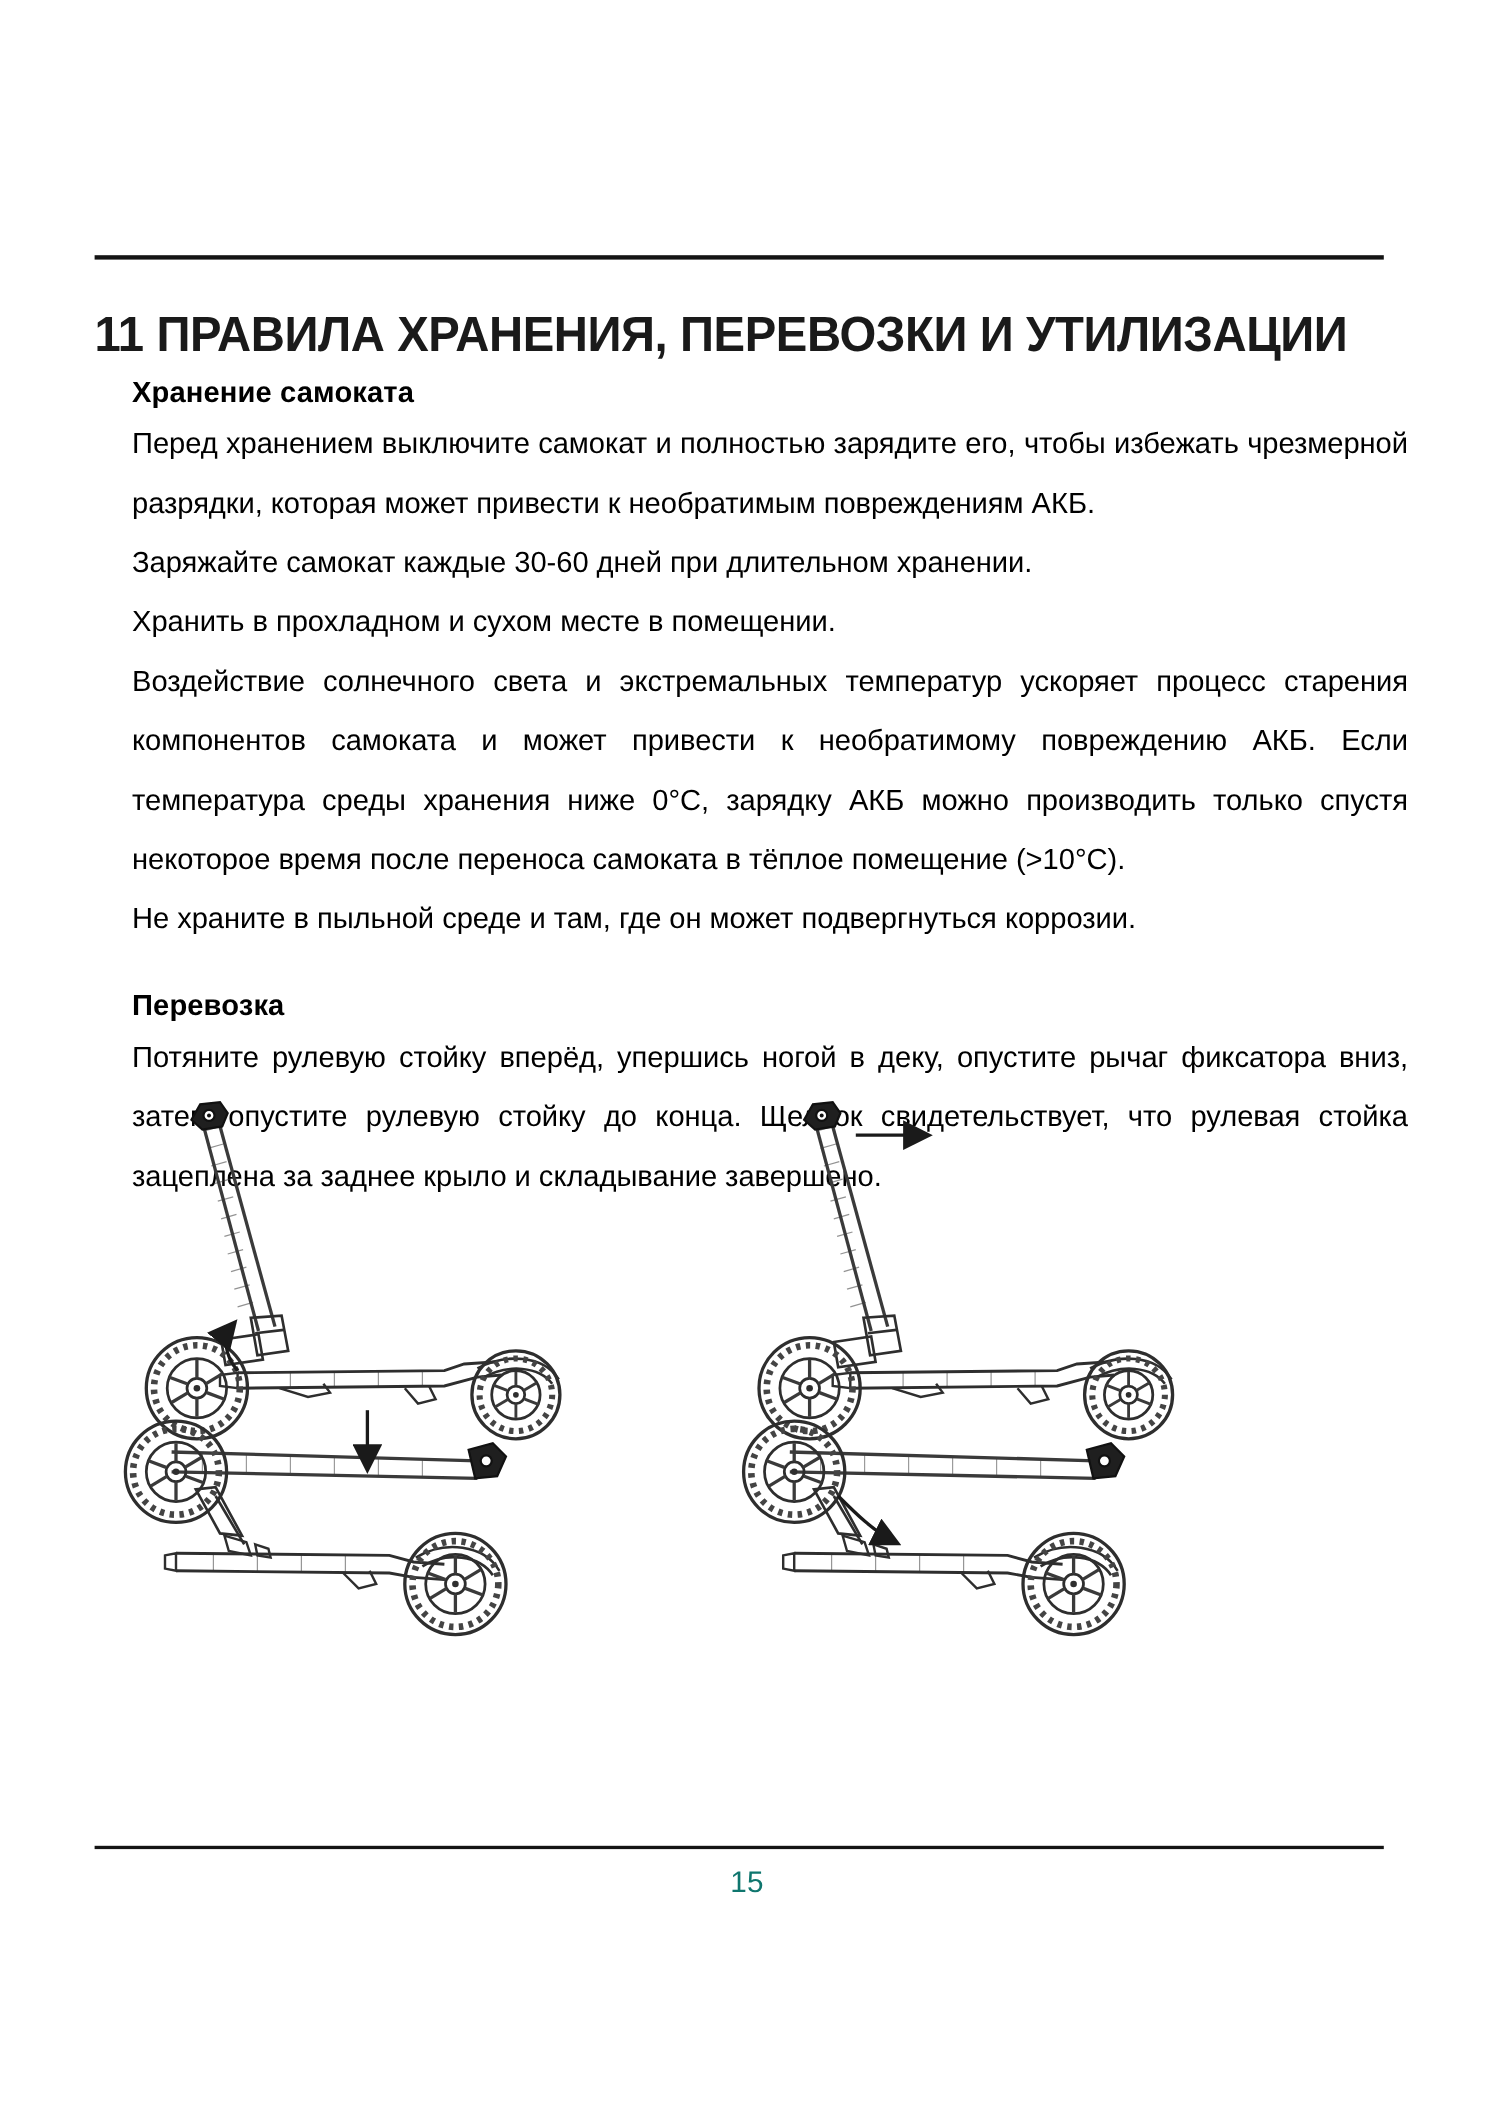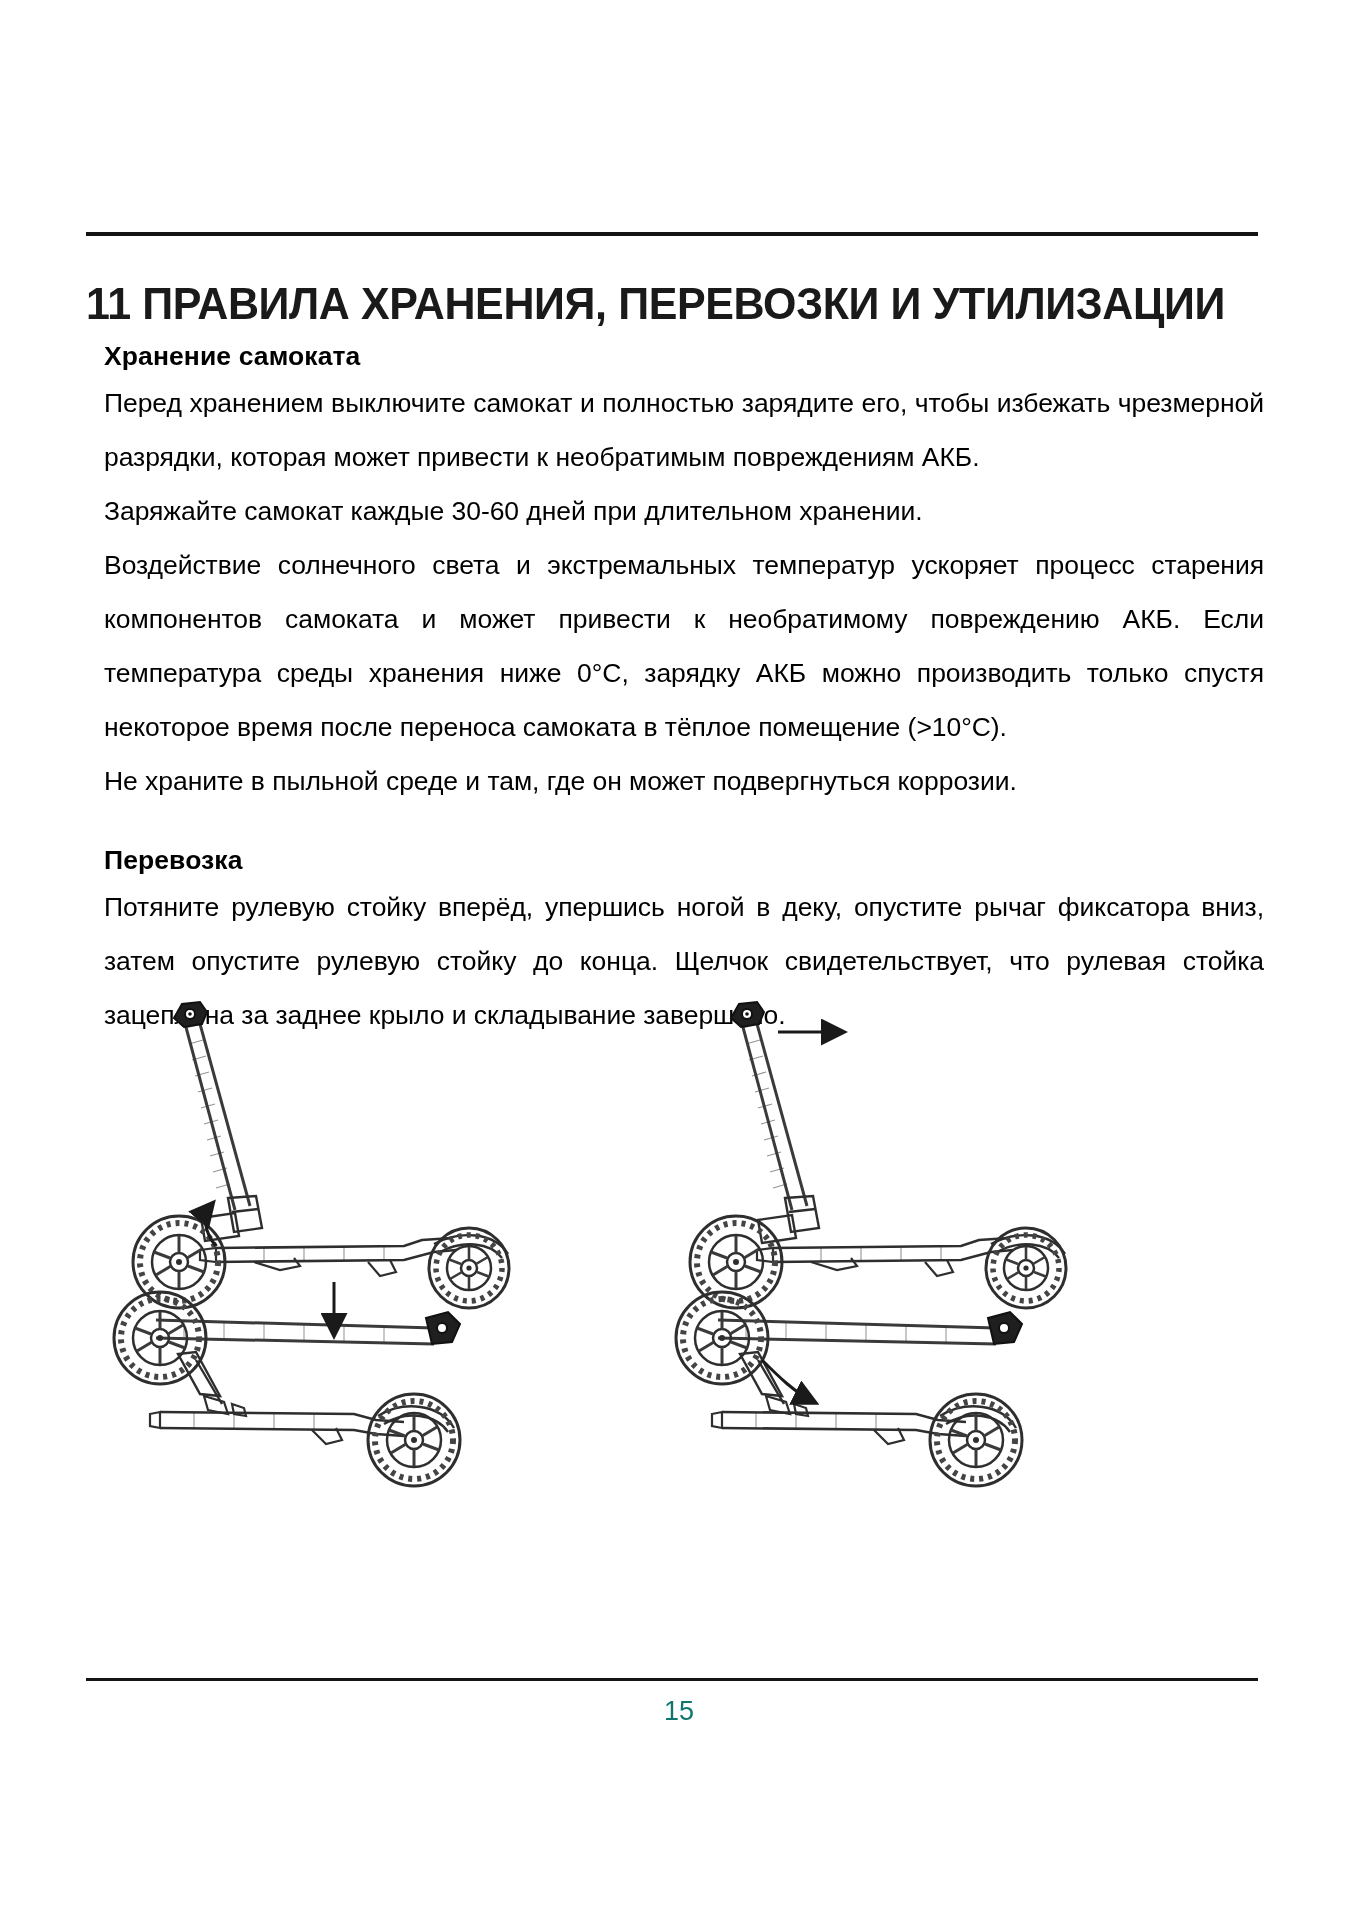--- a/index.html
+++ b/index.html
@@ -49,21 +49,21 @@
     letter-spacing: -0.4px;
     color: #1a1a1a;
     transform: scaleX(0.955);
     transform-origin: left center;
     white-space: nowrap;
   }
 
   
   .content {
     position: absolute;
-    left: 104px;
+    left: 120px;
     top: 338px;
     width: 1160px;
   }
 
   .sub-head {
     font-size: 26.5px;
     font-weight: bold;
     line-height: 36px;
     margin: 0 0 2px 0;
     color: #000;
@@ -125,20 +125,21 @@
   <div class="header-rule"></div>
 
   <h1 class="page-title">11 ПРАВИЛА ХРАНЕНИЯ, ПЕРЕВОЗКИ И УТИЛИЗАЦИИ</h1>
 
   <div class="content">
 
     <div>
       <div class="sub-head">Хранение самоката</div>
       <p class="para just">Перед хранением выключите самокат и полностью зарядите его, чтобы избежать чрезмерной разрядки, которая может привести к необратимым повреждениям АКБ.</p>
       <p class="para">Заряжайте самокат каждые 30-60 дней при длительном хранении.</p>
+      <p class="para">Хранить в прохладном и сухом месте в помещении.</p>
       <p class="para just">Воздействие солнечного света и экстремальных температур ускоряет процесс старения компонентов самоката и может привести к необратимому повреждению АКБ. Если температура среды хранения ниже 0°C, зарядку АКБ можно производить только спустя некоторое время после переноса самоката в тёплое помещение (&gt;10°C).</p>
       <p class="para">Не храните в пыльной среде и там, где он может подвергнуться коррозии.</p>
     </div>
 
     <div class="gap"></div>
 
     <div>
       <div class="sub-head">Перевозка</div>
       <p class="para just">Потяните рулевую стойку вперёд, упершись ногой в деку, опустите рычаг фиксатора вниз, затем опустите рулевую стойку до конца. Щелчок свидетельствует, что рулевая  стойка зацеплена за заднее крыло и складывание завершено.</p>
     </div>

